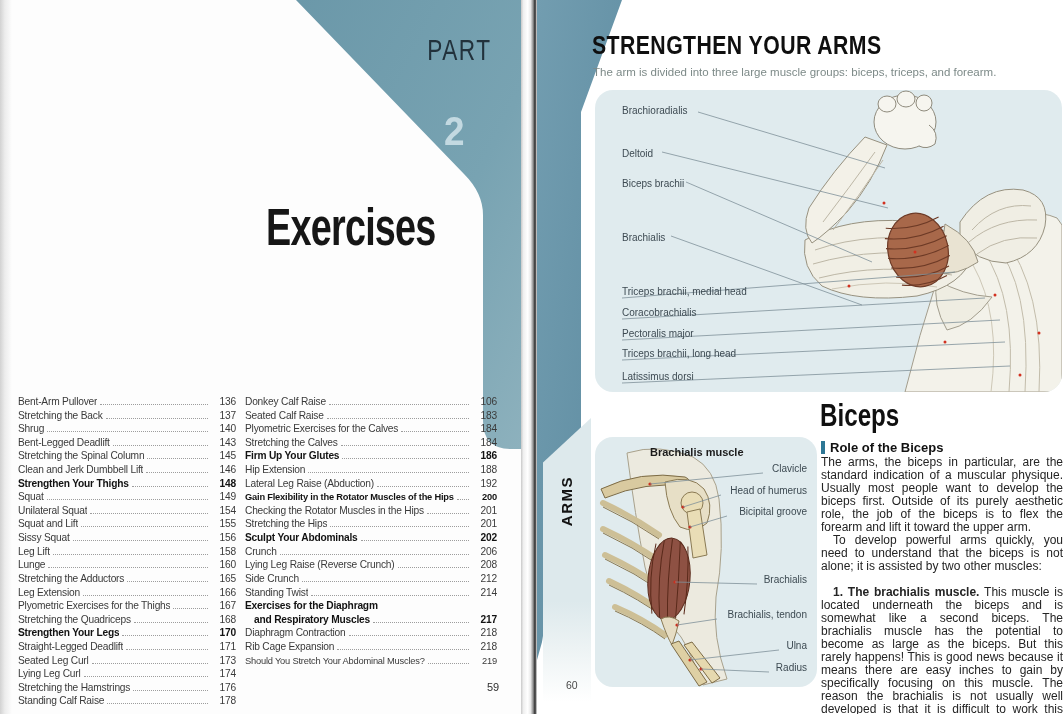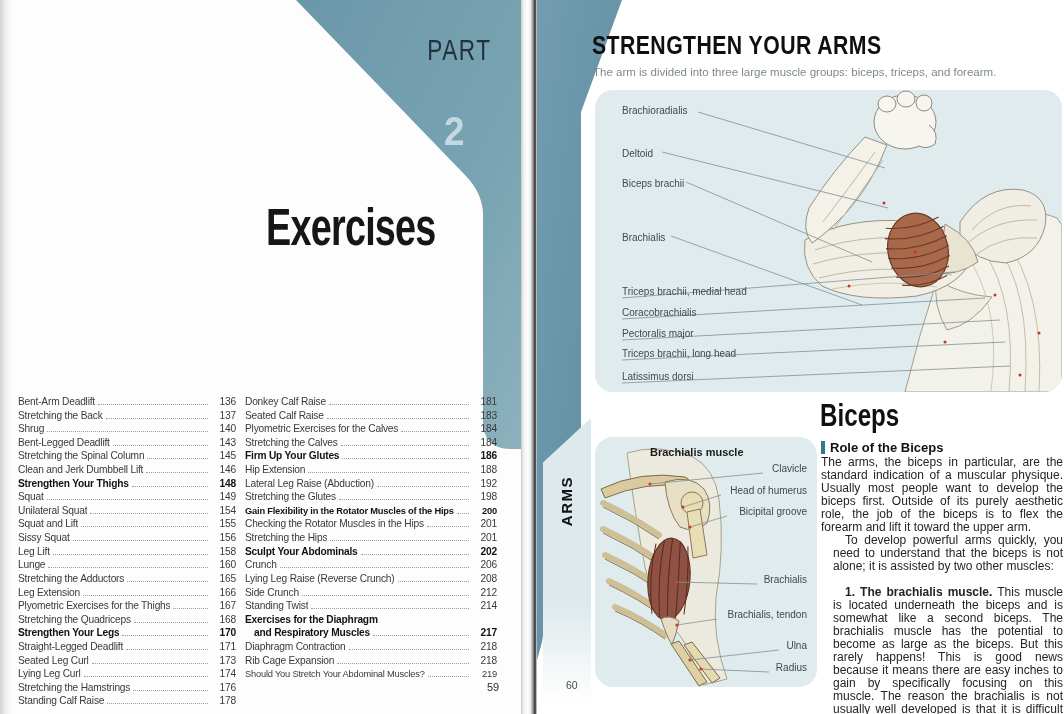--- a/index.html
+++ b/index.html
@@ -61,21 +61,21 @@
   #lower-title{position:absolute;left:55px;top:9px;font-size:11px;font-weight:bold;color:#1c1c1c;z-index:3;}
 
   #biceps-heading{position:absolute;left:283px;top:398px;font-size:31px;font-weight:bold;color:#101010;
       display:inline-block;transform:scaleX(.78);transform-origin:0 0;}
   #role-subheading{position:absolute;left:284px;top:440px;display:flex;align-items:center;}
   #role-bar{width:4px;height:13px;background:#2e7795;margin-right:5px;}
   #role-text{font-size:13px;font-weight:bold;color:#111;}
   #body-col{position:absolute;left:284px;top:456px;width:242px;font-size:12px;line-height:13px;
       color:#242424;text-align:justify;}
   #body-col p{margin:0;}
-  #body-col p.ind{text-indent:12px;margin-left:12px;}
+  #body-col p.ind{text-indent:12px;}
   #body-col p.gap{margin-top:13px;}
   #page-num-right{position:absolute;left:29px;top:679px;font-size:10.5px;color:#4a4a4a;}
 </style>
 </head>
 <body>
 
 <div id="spread">
 
   <div id="left-page">
     <svg id="left-poly" viewBox="0 0 521 714">
@@ -92,21 +92,21 @@
 
     <div id="part-block">
       <span id="part-label">PART</span>
       <span id="part-number">2</span>
     </div>
 
     <div id="left-title">Exercises</div>
 
     <div id="toc-col1" class="toc">
         <div class="trow">
-          <span class="tl">Bent-Arm Deadlift</span>
+          <span class="tl">Bent-Arm Pullover</span>
           <span class="dots"></span>
           <span class="tp">136</span>
         </div>
         <div class="trow">
           <span class="tl">Stretching the Back</span>
           <span class="dots"></span>
           <span class="tp">137</span>
         </div>
         <div class="trow">
           <span class="tl">Shrug</span>
@@ -211,21 +211,21 @@
         <div class="trow">
           <span class="tl">Standing Calf Raise</span>
           <span class="dots"></span>
           <span class="tp">178</span>
         </div>
       </div>
     <div id="toc-col2" class="toc">
         <div class="trow">
           <span class="tl">Donkey Calf Raise</span>
           <span class="dots"></span>
-          <span class="tp">181</span>
+          <span class="tp">106</span>
         </div>
         <div class="trow">
           <span class="tl">Seated Calf Raise</span>
           <span class="dots"></span>
           <span class="tp">183</span>
         </div>
         <div class="trow">
           <span class="tl">Plyometric Exercises for the Calves</span>
           <span class="dots"></span>
           <span class="tp">184</span>
@@ -242,25 +242,20 @@
         </div>
         <div class="trow">
           <span class="tl">Hip Extension</span>
           <span class="dots"></span>
           <span class="tp">188</span>
         </div>
         <div class="trow">
           <span class="tl">Lateral Leg Raise (Abduction)</span>
           <span class="dots"></span>
           <span class="tp">192</span>
-        </div>
-        <div class="trow">
-          <span class="tl">Stretching the Glutes</span>
-          <span class="dots"></span>
-          <span class="tp">198</span>
         </div>
         <div class="trow bold tight">
           <span class="tl">Gain Flexibility in the Rotator Muscles of the Hips</span>
           <span class="dots"></span>
           <span class="tp">200</span>
         </div>
         <div class="trow">
           <span class="tl">Checking the Rotator Muscles in the Hips</span>
           <span class="dots"></span>
           <span class="tp">201</span>

